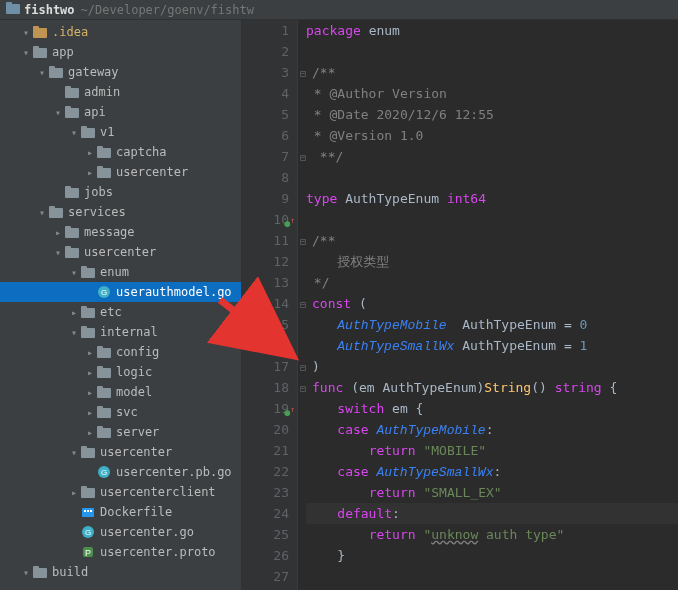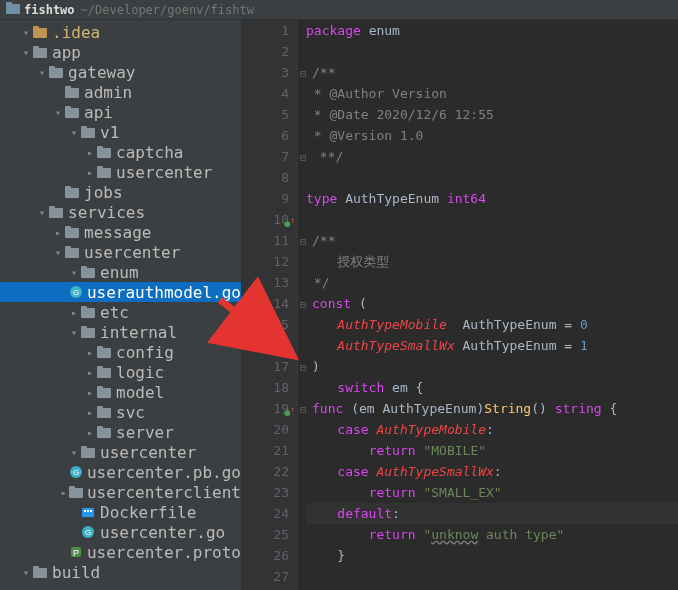--- a/index.html
+++ b/index.html
@@ -75,21 +75,21 @@
   .tree-row .arrow.right::before { content: "▸"; }
   .tree-row .ficon {
     width: 16px;
     display: inline-flex;
     align-items: center;
     justify-content: center;
     margin-right: 4px;
   }
   .ficon svg { display: block; }
   .tree-row .label {
-    font-size: 16px;
+    font-size: 12px;
   }
   .tree-row .orange { color: #d4b36a; }
   .editor {
     flex: 1;
     background: #2b2b2b;
     display: flex;
     font-size: 13px;
     line-height: 21px;
     position: relative;
   }
@@ -129,21 +129,21 @@
     color: #5f6364;
     font-size: 10px;
   }
   
   .kw { color: #d946ef; }
   .typ { color: #a9b7c6; }
   .cm { color: #808080; }
   .str { color: #6a8759; }
   .num { color: #6897bb; }
   .fn { color: #ffc66d; }
-  .id { color: #ef4444; font-style: italic; }
+  .id { color: #3b82f6; font-style: italic; font-family: Liberation Mono, monospace; }
   .op { color: #a9b7c6; }
   .wavy { text-decoration: underline wavy #808080; }
   
   .arrow-overlay {
     position: absolute;
     pointer-events: none;
     z-index: 50;
     top: 0; left: 0;
   }
 </style>
@@ -518,22 +518,22 @@
         <div class="cline"></div>
         <div class="cline"><span class="kw">type</span> <span class="typ">AuthTypeEnum</span> <span class="kw">int64</span></div>
         <div class="cline"></div>
         <div class="cline"><span class="fold-sym" style="position:relative;">⊟</span><span class="cm">/**</span></div>
         <div class="cline"><span class="cm">    授权类型</span></div>
         <div class="cline"><span class="cm"> */</span></div>
         <div class="cline"><span class="fold-sym" style="position:relative;">⊟</span><span class="kw">const</span> <span class="op">(</span></div>
         <div class="cline">    <span class="id">AuthTypeMobile</span>  <span class="typ">AuthTypeEnum</span> <span class="op">=</span> <span class="num">0</span></div>
         <div class="cline">    <span class="id">AuthTypeSmallWx</span> <span class="typ">AuthTypeEnum</span> <span class="op">=</span> <span class="num">1</span></div>
         <div class="cline"><span class="fold-sym" style="position:relative;">⊟</span><span class="op">)</span></div>
+        <div class="cline"><span class="fold-sym" style="position:relative;">⊟</span><span class="kw">func</span> <span class="op">(</span>em <span class="typ">AuthTypeEnum</span><span class="op">)</span><span class="fn">String</span><span class="op">()</span> <span class="kw">string</span> <span class="op">{</span></div>
         <div class="cline">    <span class="kw">switch</span> em <span class="op">{</span></div>
-        <div class="cline"><span class="fold-sym" style="position:relative;">⊟</span><span class="kw">func</span> <span class="op">(</span>em <span class="typ">AuthTypeEnum</span><span class="op">)</span><span class="fn">String</span><span class="op">()</span> <span class="kw">string</span> <span class="op">{</span></div>
         <div class="cline">    <span class="kw">case</span> <span class="id">AuthTypeMobile</span><span class="op">:</span></div>
         <div class="cline">        <span class="kw">return</span> <span class="str">"MOBILE"</span></div>
         <div class="cline">    <span class="kw">case</span> <span class="id">AuthTypeSmallWx</span><span class="op">:</span></div>
         <div class="cline">        <span class="kw">return</span> <span class="str">"SMALL_EX"</span></div>
         <div class="cline highlight">    <span class="kw">default</span><span class="op">:</span></div>
         <div class="cline">        <span class="kw">return</span> <span class="str">"<span class="wavy">unknow</span> auth type"</span></div>
         <div class="cline">    <span class="op">}</span></div>
         <div class="cline"></div>
       </div>
   </div>

